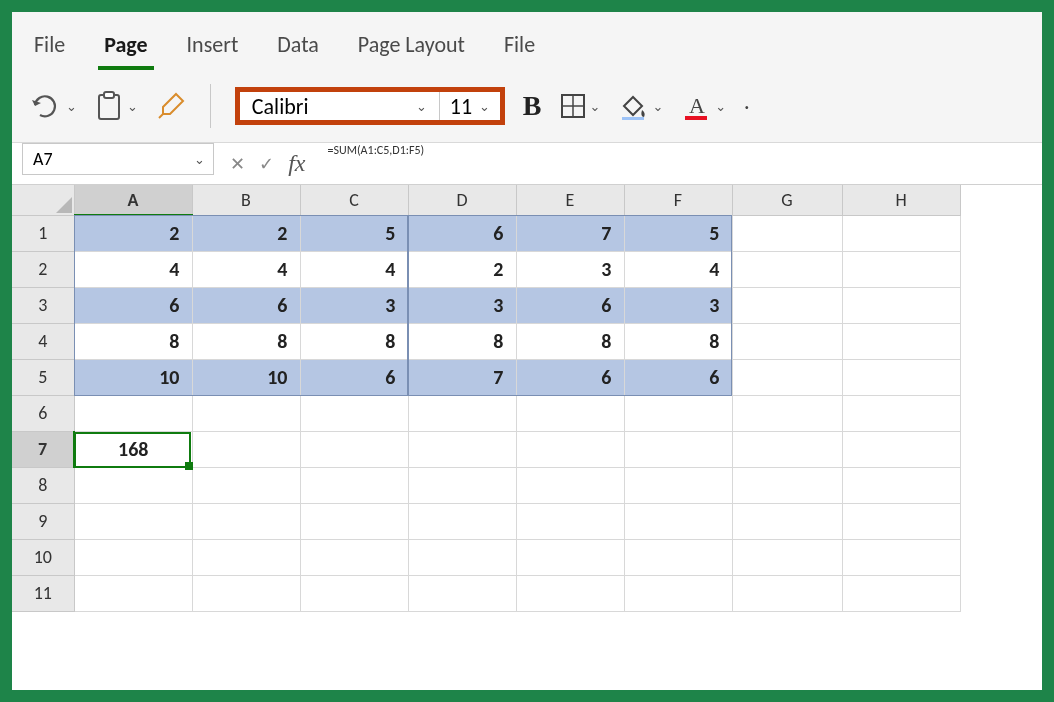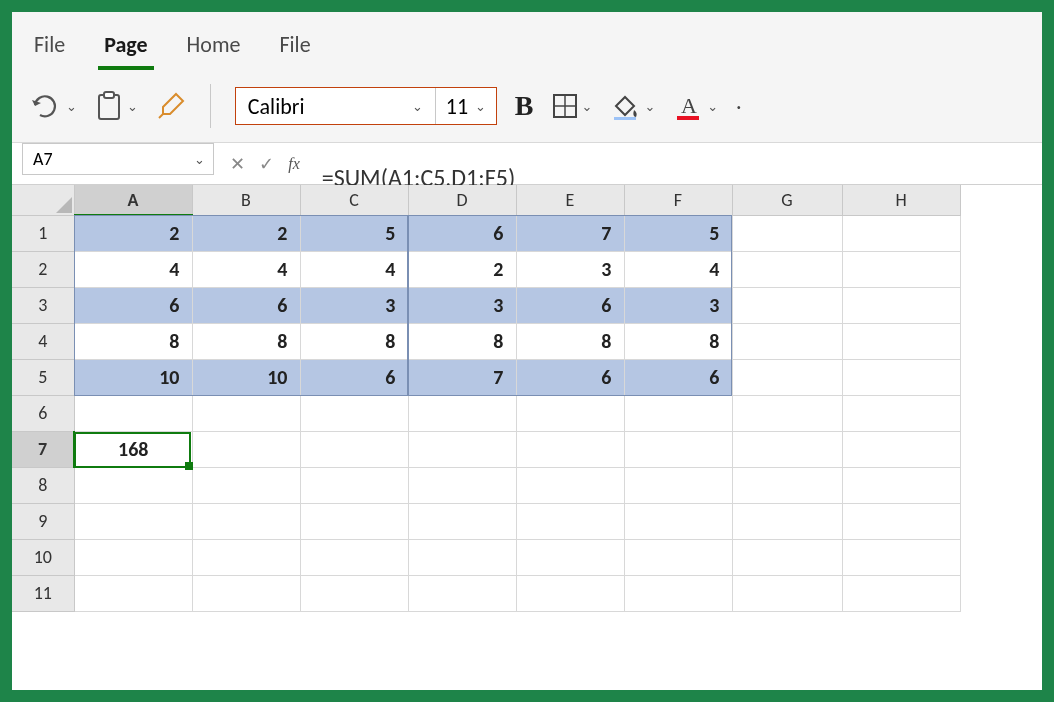--- a/index.html
+++ b/index.html
@@ -14,30 +14,30 @@
     
     .ribbon-bg { background: #f5f5f5; border-bottom: 1px solid #d9d9d9; }
     .tabs { display: flex; align-items: flex-end; height: 58px; padding: 0 16px; gap: 27px; font-size: 22px; color: #4a4a4a; }
     .tab { padding: 10px 6px 12px 6px; cursor: pointer; }
     .tab.active { font-weight: 700; color: #1a1a1a; border-bottom: 4px solid #0f7b0f; padding-bottom: 8px; }
     
     .toolbar { display: flex; align-items: center; height: 72px; padding: 0 18px; gap: 18px; }
     .tool { display: flex; align-items: center; justify-content: center; cursor: pointer; color: #444; }
     .chev { font-size: 13px; color: #555; margin-left: 4px; }
     .divider { width: 1px; height: 44px; background: #c8c8c8; margin: 0 6px; }
-    .font-select { display: flex; align-items: center; border: 1px solid #c2410c; background: #fff; height: 38px; }
+    .font-select { display: flex; align-items: center; border: 5px solid #c2410c; background: #fff; height: 38px; }
     .font-name { width: 200px; padding: 0 12px; font-size: 22px; display: flex; align-items: center; justify-content: space-between; border-right: 1px solid #c8c8c8; height: 100%; }
     .font-size { width: 60px; padding: 0 10px; font-size: 22px; display: flex; align-items: center; justify-content: space-between; height: 100%; }
     .bold { font-family: Georgia, serif; font-weight: 900; font-size: 28px; color: #222; }
     
     .formula-bar { display: flex; height: 42px; border-bottom: 1px solid #d0d0d0; background: #fff; }
     .name-box { width: 192px; height: 32px; margin: 0 6px 0 10px; border: 1px solid #c8c8c8; display: flex; align-items: center; justify-content: space-between; padding: 0 8px 0 10px; font-size: 18px; }
     .fx-controls { display: flex; align-items: center; gap: 14px; padding: 0 10px; color: #888; font-size: 18px; }
-    .fx-label { font-style: italic; font-family: 'Times New Roman', serif; color: #555; font-size: 16px; }
-    .formula-input { flex: 1; padding: 0 12px; font-size: 24px; color: #333; margin-top: 20px; }
+    .fx-label { font-style: italic; font-family: 'Times New Roman', serif; color: #555; font-size: 24px; }
+    .formula-input { flex: 1; padding: 0 12px; font-size: 12px; color: #333; }
     
     .grid-wrap { position: relative; }
     table.sheet { border-collapse: collapse; table-layout: fixed; }
     .corner { width: 62px; height: 30px; background: #e8e8e8; border: 1px solid #c8c8c8; border-top: none; border-left: none; cursor: pointer; position: relative; }
     .corner svg { position: absolute; right: 2px; bottom: 2px; }
     th.col { height: 30px; background: #e8e8e8; border: 1px solid #c8c8c8; border-top: none; font-weight: 400; font-size: 18px; color: #333; text-align: center; }
     th.col.active { background: #d0d0d0; border-bottom: 2px solid #0f7b0f; font-weight: 700; }
     th.row { width: 62px; background: #e8e8e8; border: 1px solid #c8c8c8; border-left: none; font-weight: 400; font-size: 18px; color: #333; text-align: center; }
     th.row.active { background: #d0d0d0; border-right: 2px solid #0f7b0f; font-weight: 700; }
     td.cell { border: 1px solid #d8d8d8; height: 36px; font-size: 20px; padding: 0 12px; text-align: right; color: #222; font-weight: 600; background: #fff; }
@@ -53,21 +53,23 @@
   </style>
 </head>
 <body>
 
 <div class="frame">
   <div class="ribbon-bg">
 
     <div class="tabs">
       <div class="tab">File</div>
       <div class="tab active">Page</div>
-      <div class="tab">Home</div>
+      <div class="tab">Insert</div>
+      <div class="tab">Data</div>
+      <div class="tab">Page Layout</div>
       <div class="tab">File</div>
     </div>
 
     <div class="toolbar">
       <div class="tool">
         <svg width="32" height="26" viewBox="0 0 32 26">
             <path d="M5 12 A10 10 0 1 1 10 22" fill="none" stroke="#555" stroke-width="2.2"></path>
             <path d="M2 7 L5 13 L11 10 Z" fill="#555"></path>
           </svg>
         <span class="chev">⌄</span>

